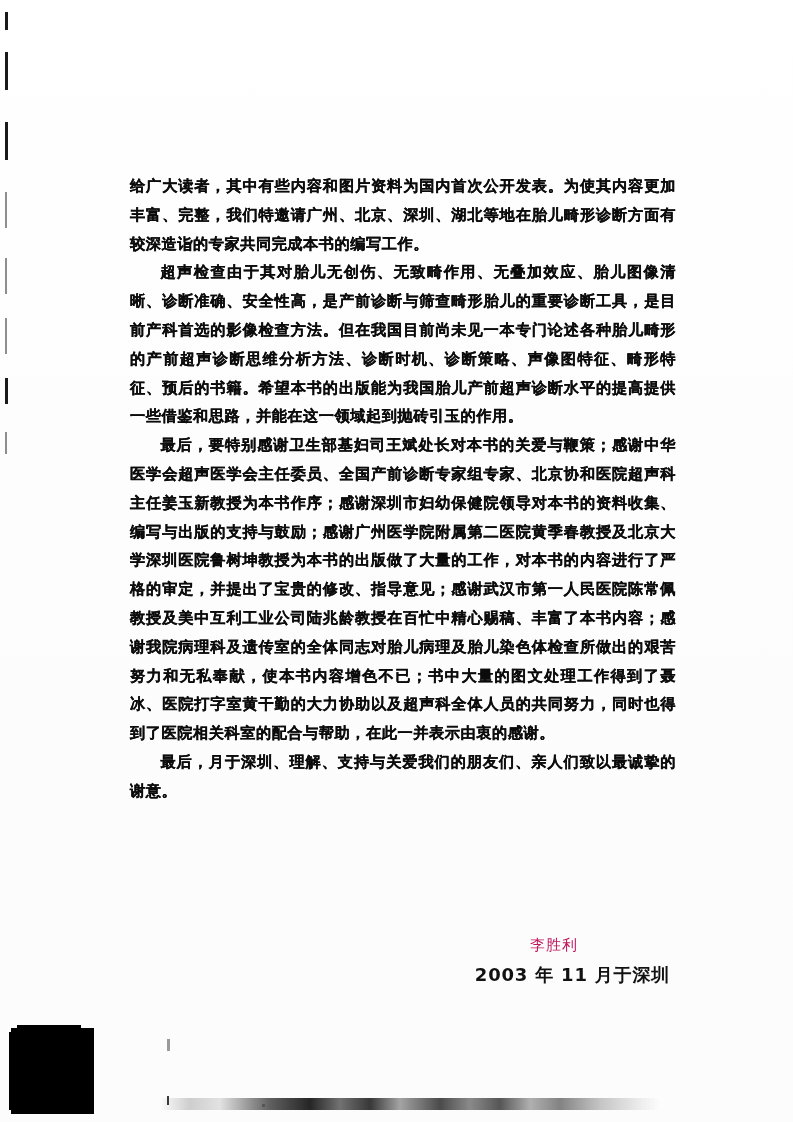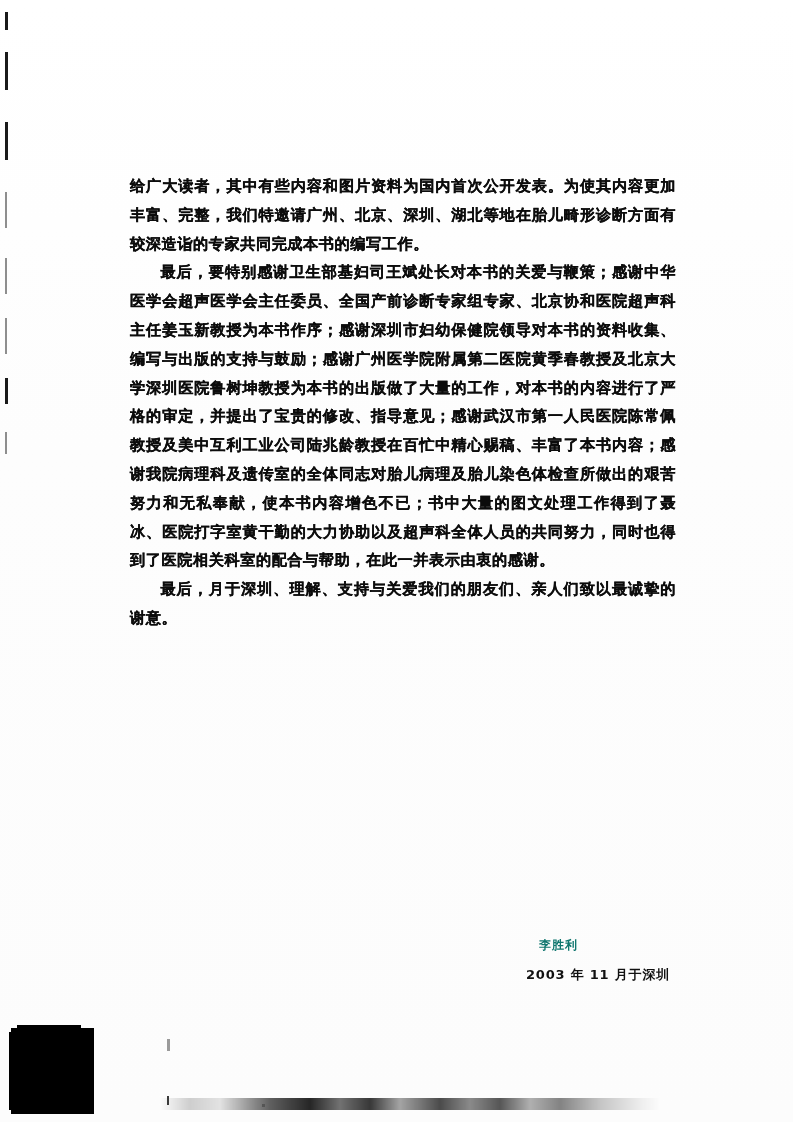--- a/index.html
+++ b/index.html
@@ -59,31 +59,31 @@
   
   #signature {
     position: absolute;
     left: 130px;
     top: 930px;
     width: 546px;
     text-align: right;
   }
   #sign-name {
     font-family: "DejaVu Sans", sans-serif;
-    font-weight: bold;
-    font-size: 12px;
-    color: #0f766e;
+    font-weight: normal;
+    font-size: 15px;
+    color: #be185d;
     letter-spacing: 1px;
     line-height: 30px;
     padding-right: 98px;
   }
   #sign-date {
     font-family: "DejaVu Sans", sans-serif;
     font-weight: bold;
-    font-size: 13px;
+    font-size: 18px;
     color: #111;
     letter-spacing: 0.8px;
     line-height: 30px;
     padding-right: 6px;
   }
 
   
   .edge-bar {
     position: absolute;
     left: 5px;
@@ -170,20 +170,21 @@
 </style>
 </head>
 <body>
 
 <div id="page">
 
   <div id="paper-tone"></div>
 
   <div id="textblock">
     <p class="para no-indent">给广大读者，其中有些内容和图片资料为国内首次公开发表。为使其内容更加丰富、完整，我们特邀请广州、北京、深圳、湖北等地在胎儿畸形诊断方面有较深造诣的专家共同完成本书的编写工作。</p>
+    <p class="para">超声检查由于其对胎儿无创伤、无致畸作用、无叠加效应、胎儿图像清晰、诊断准确、安全性高，是产前诊断与筛查畸形胎儿的重要诊断工具，是目前产科首选的影像检查方法。但在我国目前尚未见一本专门论述各种胎儿畸形的产前超声诊断思维分析方法、诊断时机、诊断策略、声像图特征、畸形特征、预后的书籍。希望本书的出版能为我国胎儿产前超声诊断水平的提高提供一些借鉴和思路，并能在这一领域起到抛砖引玉的作用。</p>
     <p class="para">最后，要特别感谢卫生部基妇司王斌处长对本书的关爱与鞭策；感谢中华医学会超声医学会主任委员、全国产前诊断专家组专家、北京协和医院超声科主任姜玉新教授为本书作序；感谢深圳市妇幼保健院领导对本书的资料收集、编写与出版的支持与鼓励；感谢广州医学院附属第二医院黄季春教授及北京大学深圳医院鲁树坤教授为本书的出版做了大量的工作，对本书的内容进行了严格的审定，并提出了宝贵的修改、指导意见；感谢武汉市第一人民医院陈常佩教授及美中互利工业公司陆兆龄教授在百忙中精心赐稿、丰富了本书内容；感谢我院病理科及遗传室的全体同志对胎儿病理及胎儿染色体检查所做出的艰苦努力和无私奉献，使本书内容增色不已；书中大量的图文处理工作得到了聂冰、医院打字室黄干勤的大力协助以及超声科全体人员的共同努力，同时也得到了医院相关科室的配合与帮助，在此一并表示由衷的感谢。</p>
     <p class="para">最后，月于深圳、理解、支持与关爱我们的朋友们、亲人们致以最诚挚的谢意。</p>
   </div>
 
   <div id="signature">
     <div id="sign-name">李胜利</div>
     <div id="sign-date">2003 年 11 月于深圳</div>
   </div>
 
   <div id="edge-artifacts">

